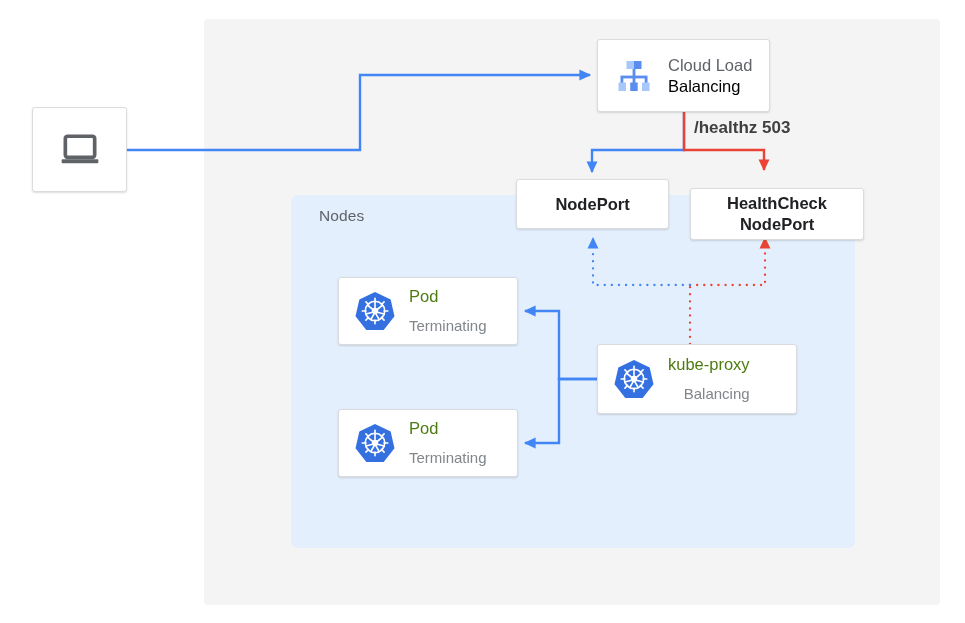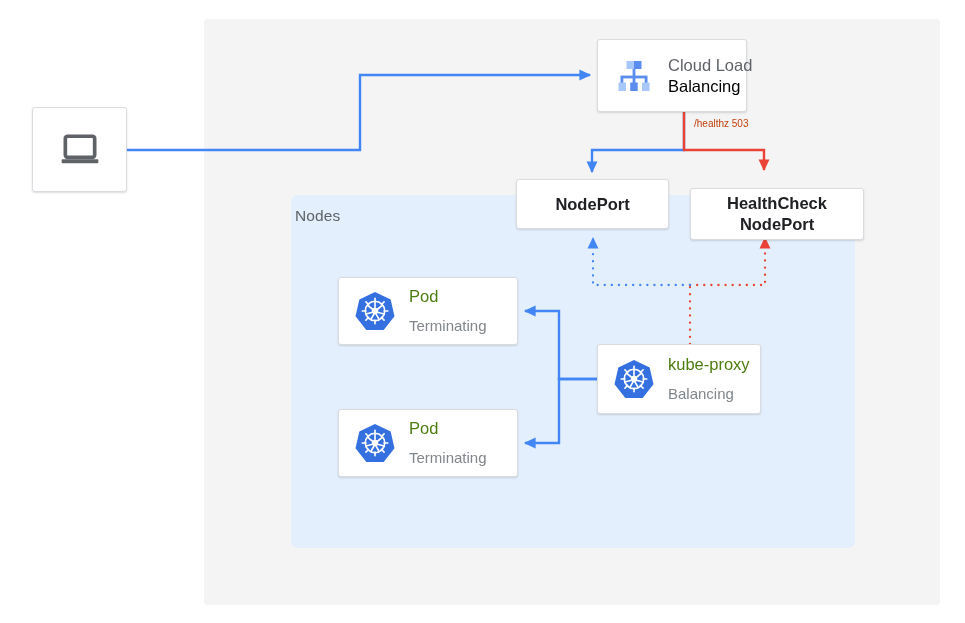--- a/index.html
+++ b/index.html
@@ -33,21 +33,21 @@
     position: absolute;
     left: 291px;
     top: 195px;
     width: 564px;
     height: 353px;
     background: #e3effc;
     border-radius: 7px;
   }
   .nodes-label {
     position: absolute;
-    left: 295px;
+    left: 319px;
     top: 207px;
     font-size: 15.5px;
     color: #5f6368;
     letter-spacing: .1px;
     white-space: nowrap;
   }
 
   
   .card {
     position: absolute;
@@ -64,29 +64,29 @@
     font-weight: bold;
     color: #202124;
     font-size: 16.5px;
     line-height: 21px;
   }
 
   
   #client-card { left: 32px; top: 107px; width: 95px; height: 85px; }
 
   
-  #clb-card { left: 597px; top: 39px; width: 150px; height: 73px; }
+  #clb-card { left: 597px; top: 39px; width: 173px; height: 73px; }
   
   #nodeport-card { left: 516px; top: 179px; width: 153px; height: 50px; }
   #hcnodeport-card { left: 690px; top: 188px; width: 174px; height: 52px; }
   
   #pod1-card { left: 338px; top: 277px; width: 180px; height: 68px; }
   #pod2-card { left: 338px; top: 409px; width: 180px; height: 68px; }
   
-  #kubeproxy-card { left: 597px; top: 344px; width: 164px; height: 70px; }
+  #kubeproxy-card { left: 597px; top: 344px; width: 200px; height: 70px; }
 
   
   .icon-card-inner {
     position: absolute;
     inset: 0;
     display: flex;
     align-items: center;
     padding-left: 14px;
     box-sizing: border-box;
   }
@@ -109,34 +109,35 @@
     color: #4d7c0f;
     line-height: 21px;
     white-space: nowrap;
   }
   .t-sub {
     font-size: 15px;
     color: #80868b;
     line-height: 21px;
     white-space: nowrap;
     margin-top: 8px;
+    text-align: right;
   }
 
   
   #client-card .icon-card-inner {
     padding-left: 0;
     justify-content: center;
   }
 
   
   .edge-label {
     position: absolute;
-    font-size: 10px;
-    font-weight: normal;
-    color: #c2410c;
+    font-size: 17px;
+    font-weight: bold;
+    color: #404040;
     white-space: nowrap;
   }
   #healthz-label { left: 694px; top: 118px; }
 
   svg.wires {
     position: absolute;
     left: 0; top: 0;
     width: 965px;
     height: 623px;
     overflow: visible;

